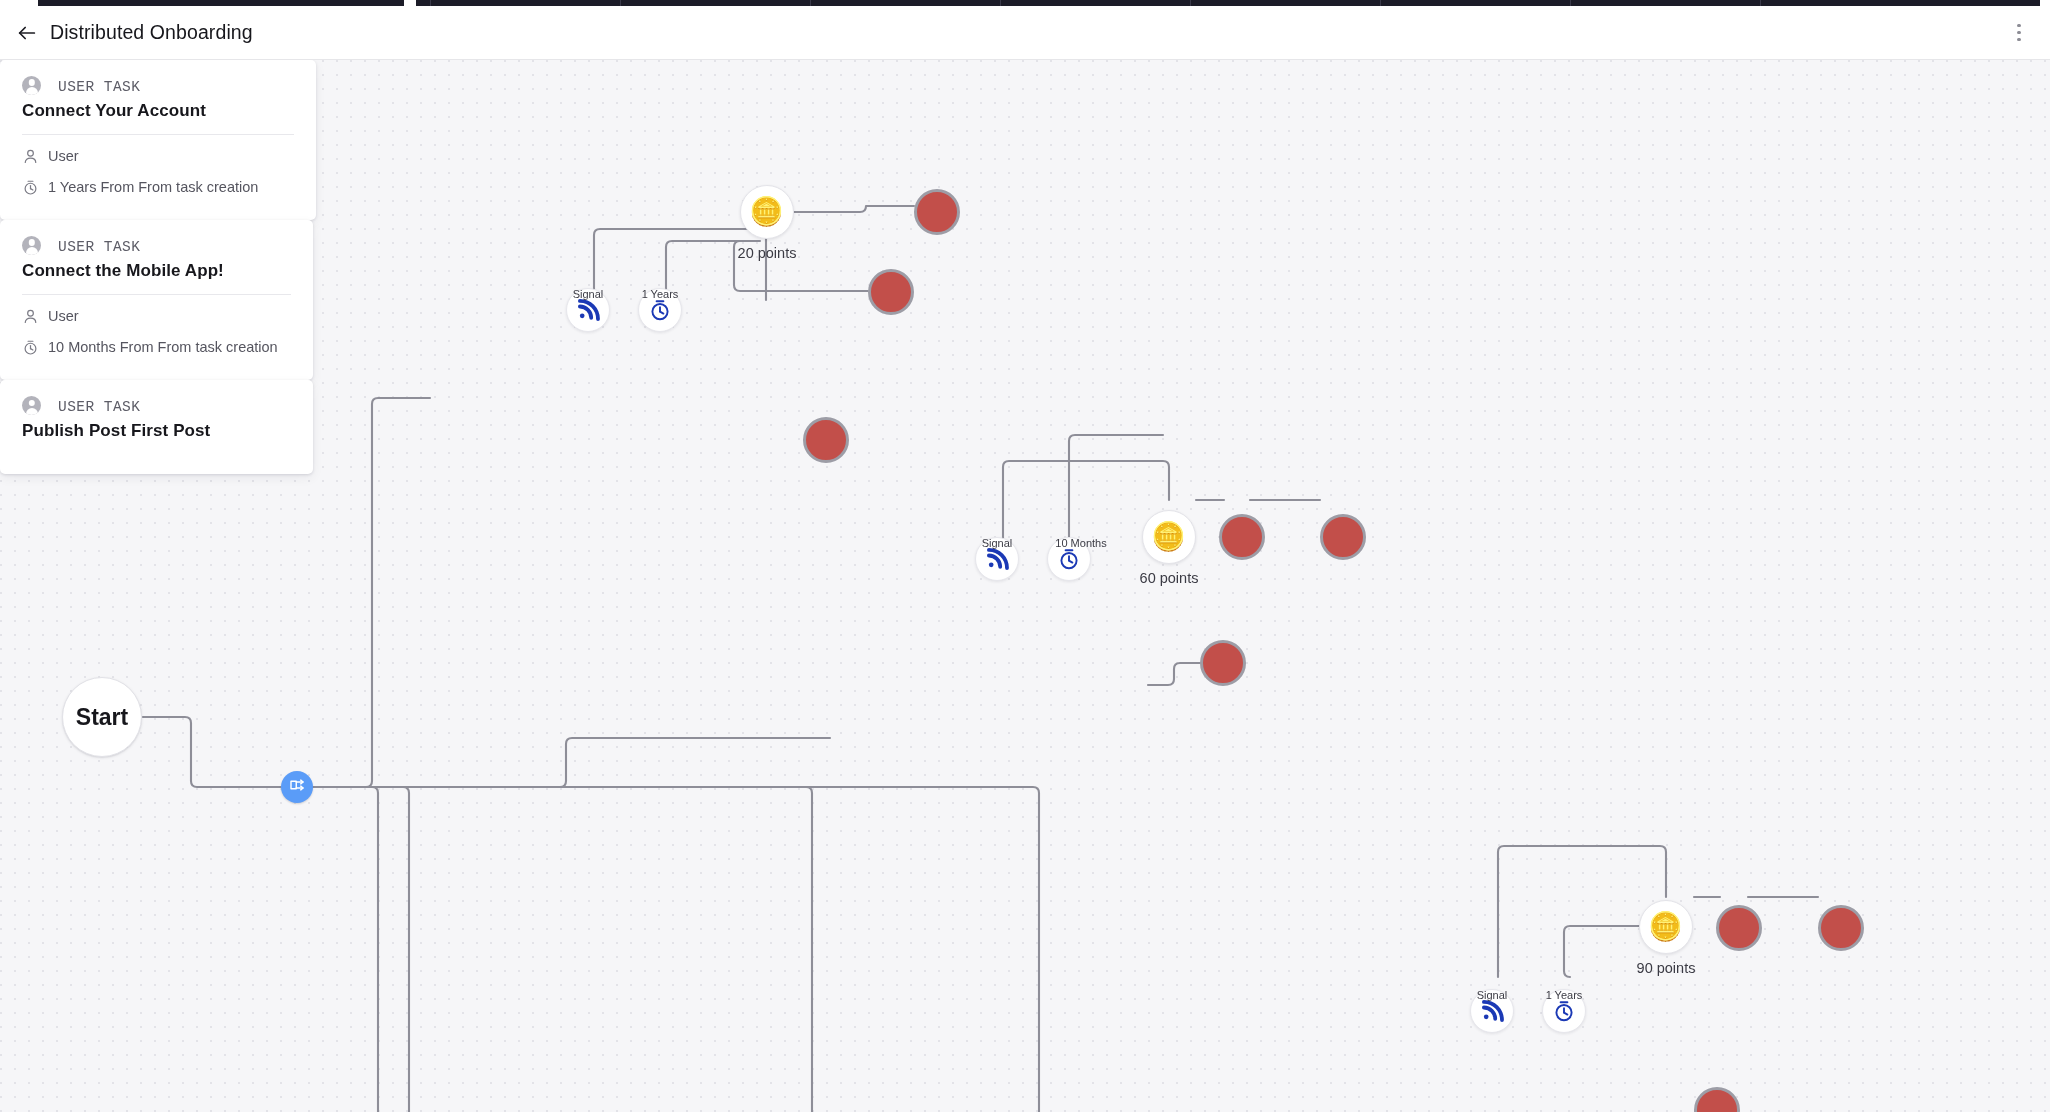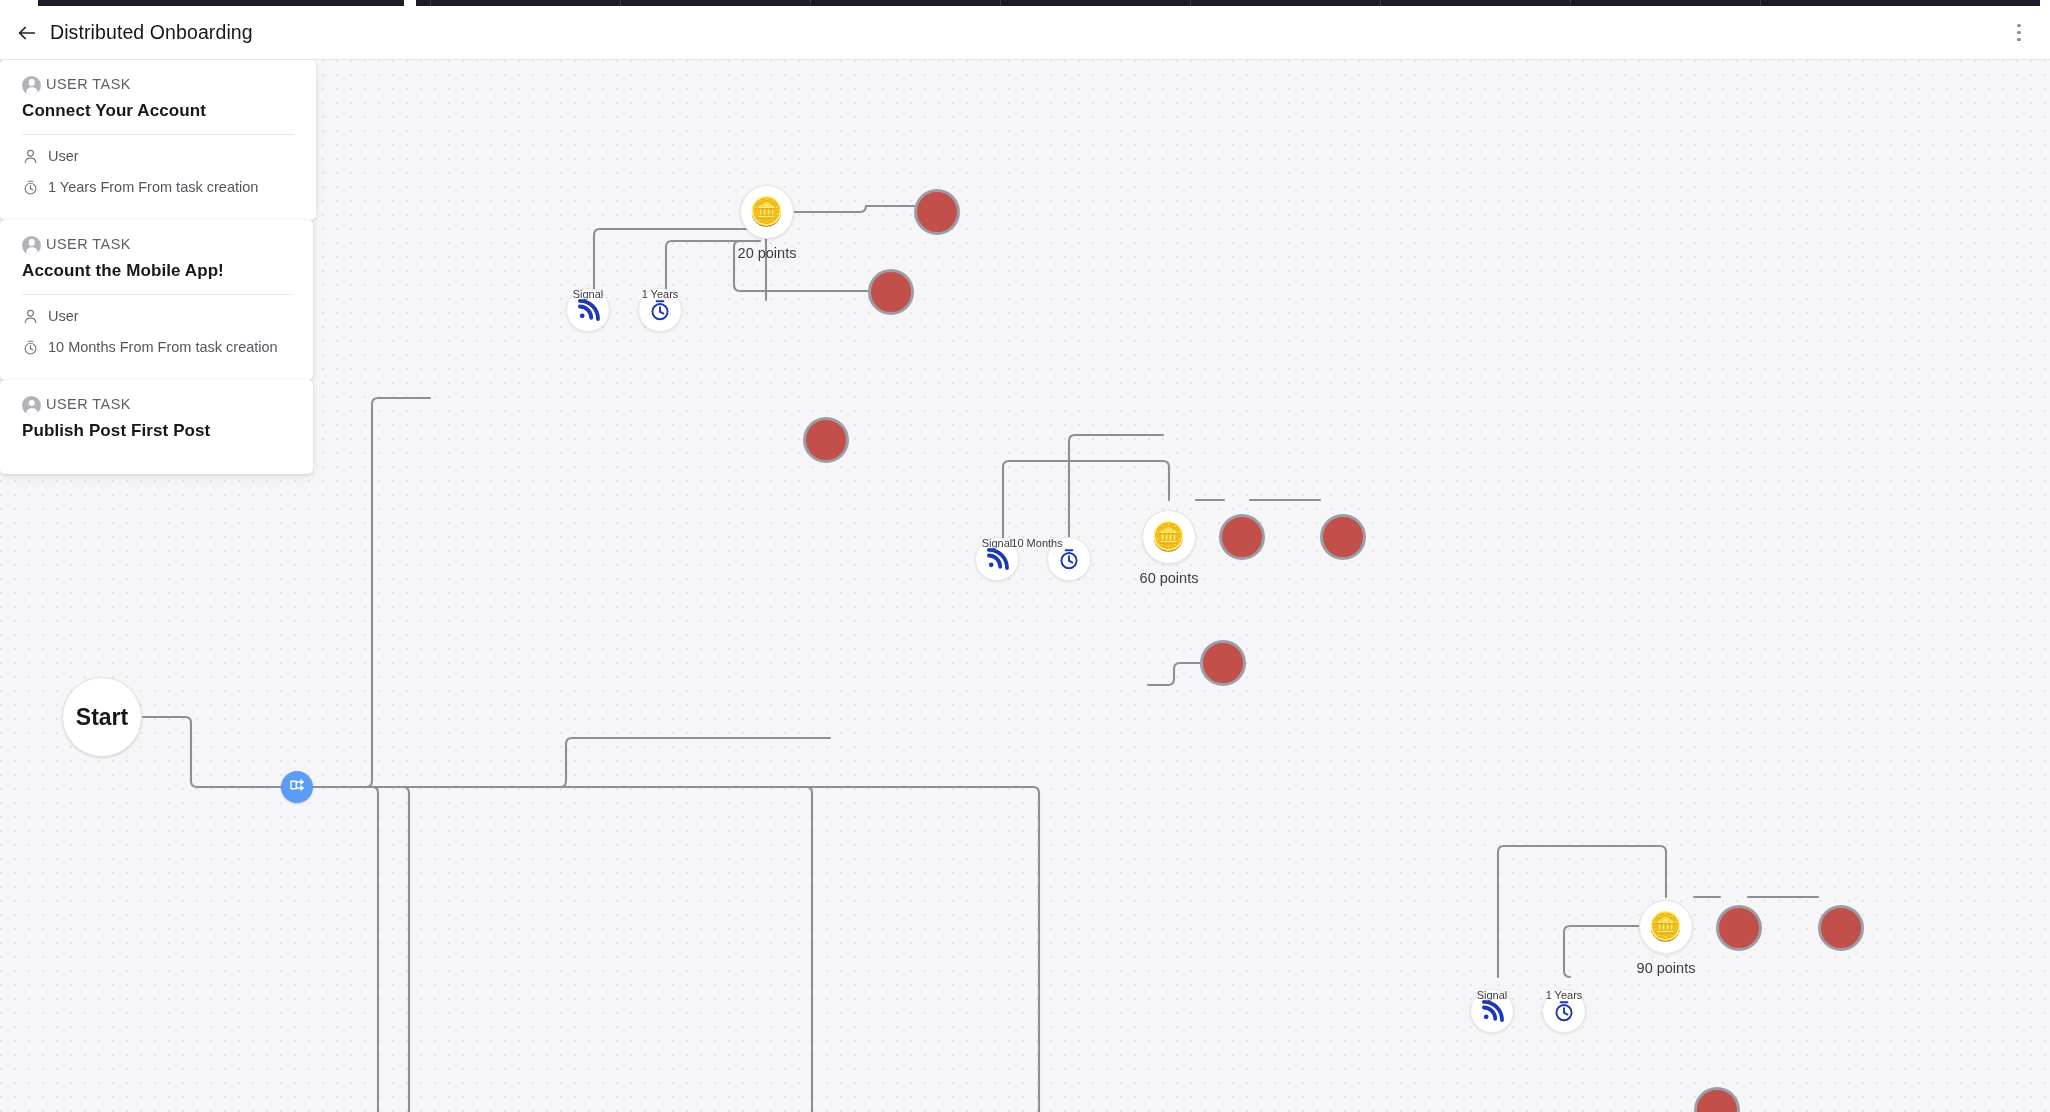--- a/index.html
+++ b/index.html
@@ -131,22 +131,23 @@
   
   .task-card {
     background: #ffffff;
     border-radius: 5px;
     box-shadow: 0 1px 3px rgba(20,20,45,.13), 0 4px 12px rgba(20,20,45,.06);
     padding: 16px 22px 20px 22px;
     z-index: 10;
     cursor: pointer;
   }
   .task-kind {
-    display: flex; align-items: flex-start; gap: 5px;
+    display: flex; align-items: flex-end; gap: 17px;
     margin-bottom: 6px;
+    font-family: Liberation Mono, monospace;
   }
   .task-kind-label {
     font-size: 14.5px; color: #5d5d67; letter-spacing: .45px;
   }
   .task-title {
     font-size: 17px; font-weight: 700; color: #17171c;
     letter-spacing: .1px; margin-bottom: 13px; white-space: nowrap;
   }
   .task-divider {
     height: 1px; background: #e8e8ec; margin: 0 0 12px 0;
@@ -356,28 +357,28 @@
   <div class="badge" style="left:1047px; top:477px;">
     <span>
       <svg width="24" height="24" viewBox="0 0 24 24" fill="none" stroke="#1b39b5" stroke-width="1.9" stroke-linecap="round" stroke-linejoin="round">
         <circle cx="12" cy="13.6" r="7.6"></circle>
         <line x1="12" y1="13.6" x2="12" y2="9.2"></line>
         <line x1="12" y1="13.6" x2="15.4" y2="15.6"></line>
         <line x1="8.6" y1="3.2" x2="15.4" y2="3.2"></line>
       </svg>
     </span>
   </div>
-  <div class="badge-label" style="left:1037px; top:477px;">10 Months</div>
+  <div class="badge-label" style="left:1081px; top:477px;">10 Months</div>
 
   <div class="task-card" style="left:819px; top:507px; width:313px;">
     <div class="task-kind">
       <span class="avatar-dot"></span>
       <span class="task-kind-label">USER TASK</span>
     </div>
-    <div class="task-title">Account the Mobile App!</div>
+    <div class="task-title">Connect the Mobile App!</div>
     <div class="task-divider"></div>
     <div class="task-meta-row">
       <span>
         <svg width="17" height="17" viewBox="0 0 24 24" fill="none" stroke="#7b7b85" stroke-width="1.7" stroke-linecap="round" stroke-linejoin="round">
           <circle cx="12" cy="7.4" r="4"></circle>
           <path d="M4.6 20.4c0-4 3.3-6.2 7.4-6.2s7.4 2.2 7.4 6.2"></path>
         </svg>
       </span>
       <span>User</span>
     </div>

